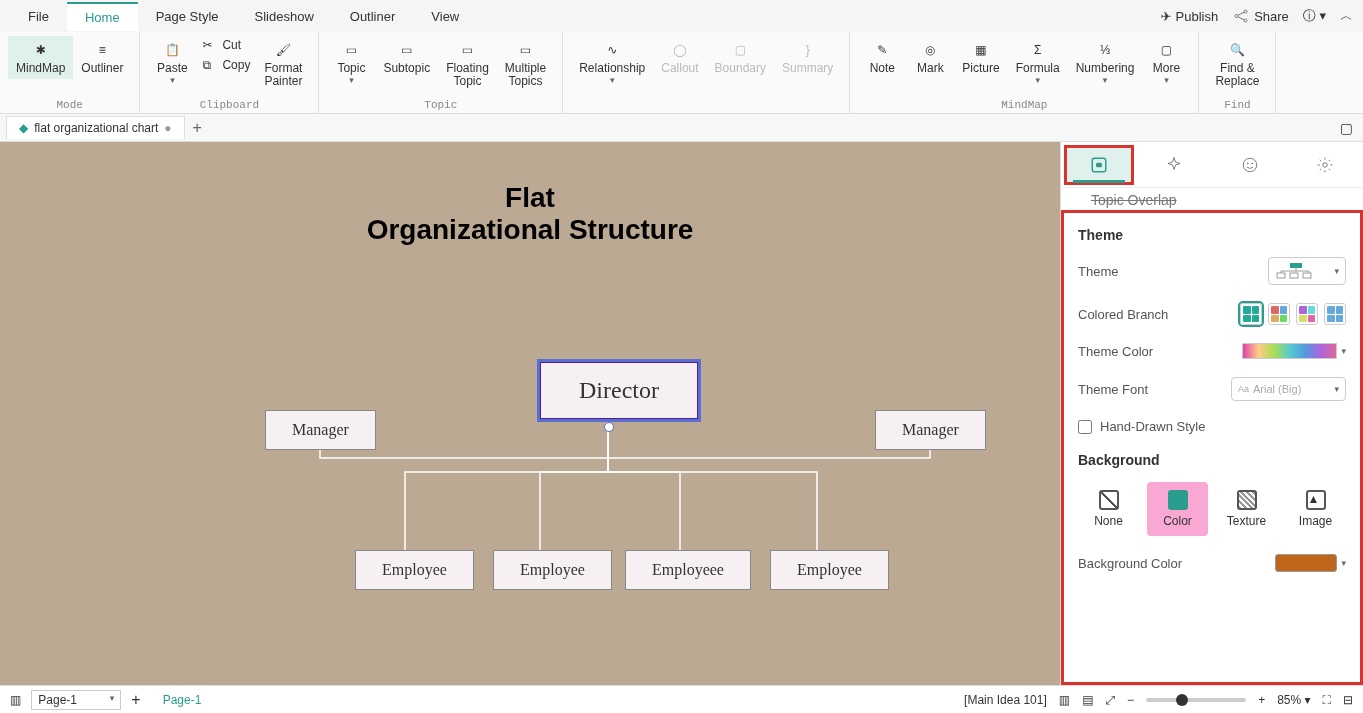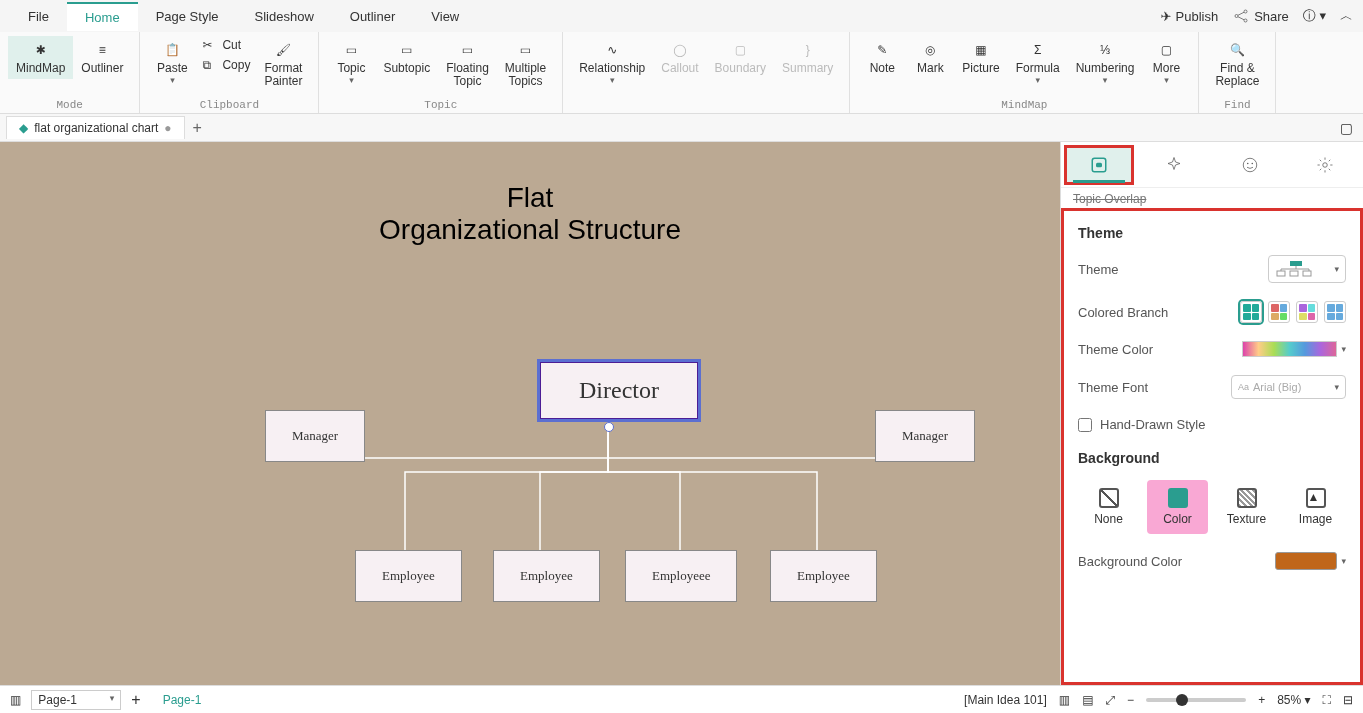--- a/index.html
+++ b/index.html
@@ -28,22 +28,22 @@
 
 
 .tabbar { height: 28px; display: flex; align-items: center; background: #f7f7f7; border-bottom: 1px solid #ddd; padding-left: 6px; position: relative; }
 .doc-tab { display: inline-flex; align-items: center; gap: 6px; padding: 4px 12px; background: #fff; border: 1px solid #ddd; border-bottom: none; font-size: 12px; }
 .tab-plus { margin-left: 8px; cursor: pointer; font-size: 16px; color: #666; }
 .panel-toggle { position: absolute; right: 10px; font-size: 14px; cursor: pointer; }
 
 
 .main { display: flex; height: 543px; }
 .canvas { flex: 1; background: #bba993; position: relative; overflow: hidden; }
-.canvas-title { position: absolute; top: 40px; left: 50%; transform: translateX(-50%); text-align: center; font-family: 'Georgia', serif; font-size: 28px; font-weight: 400; color: #000; }
-.node { position: absolute; background: #f7f0f3; border: 1px solid #888; padding: 17px 26px; font-family: Georgia, serif; font-size: 13px; text-align: center; }
+.canvas-title { position: absolute; top: 40px; left: 50%; transform: translateX(-50%); text-align: center; font-family: 'Georgia', serif; font-size: 28px; font-weight: 700; color: #000; }
+.node { position: absolute; background: #f7f0f3; border: 1px solid #888; padding: 10px 26px; font-family: Georgia, serif; font-size: 16px; text-align: center; }
 .node.selected { box-shadow: 0 0 0 3px #5b6fd1; border: 1px solid #4c1d95; }
 .director { top: 220px; left: 540px; font-size: 24px; padding: 14px 38px; }
 .mgr1 { top: 268px; left: 265px; }
 .mgr2 { top: 268px; left: 875px; }
 .emp1 { top: 408px; left: 355px; }
 .emp2 { top: 408px; left: 493px; }
 .emp3 { top: 408px; left: 625px; }
 .emp4 { top: 408px; left: 770px; }
 .conn { stroke: #fff; stroke-width: 1.5; fill: none; }
 .canvas svg { position: absolute; top: 0; left: 0; width: 100%; height: 100%; pointer-events: none; }
@@ -77,21 +77,21 @@
 
 .footer { height: 28px; display: flex; align-items: center; border-top: 1px solid #ddd; padding: 0 10px; font-size: 12px; gap: 10px; }
 .footer .page-sel { width: 90px; border: 1px solid #ccc; padding: 2px 6px; display: flex; justify-content: space-between; cursor: pointer; }
 .footer .page-tab { color: #2a9d8f; padding: 0 12px; }
 .footer .right { margin-left: auto; display: flex; align-items: center; gap: 12px; }
 .zoom-slider { width: 100px; height: 4px; background: #ccc; position: relative; border-radius: 2px; }
 .zoom-slider .thumb { position: absolute; top: -4px; left: 30px; width: 12px; height: 12px; background: #333; border-radius: 50%; }
 
 svg.ico { width: 18px; height: 18px; }
 .dd-arrow { font-size: 9px; color: #666; }
-.topic-overlap { font-size: 12px; color: #777; padding: 6px 0 0 12px; position: relative; top: -2px; text-decoration: line-through; }
+.topic-overlap { font-size: 14px; color: #777; padding: 6px 0 0 30px; position: relative; top: -2px; text-decoration: line-through; }
 </style>
 </head>
 <body>
 
 <div class="menubar">
   <div class="menu-item">File</div>
   <div class="menu-item active">Home</div>
   <div class="menu-item">Page Style</div>
   <div class="menu-item">Slideshow</div>
   <div class="menu-item">Outliner</div>

